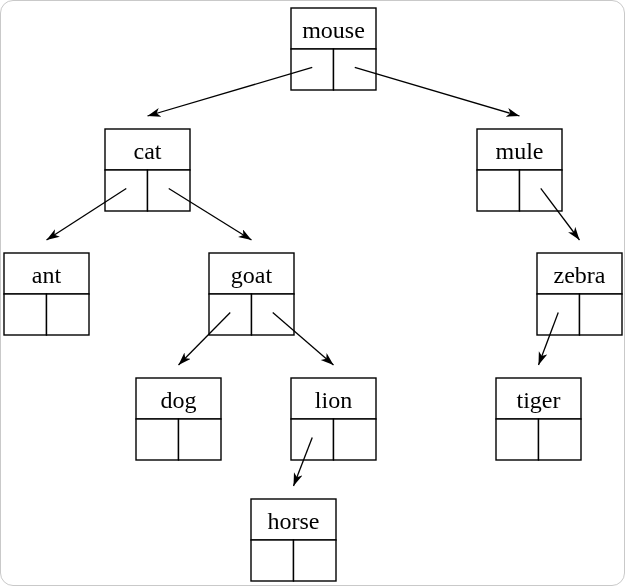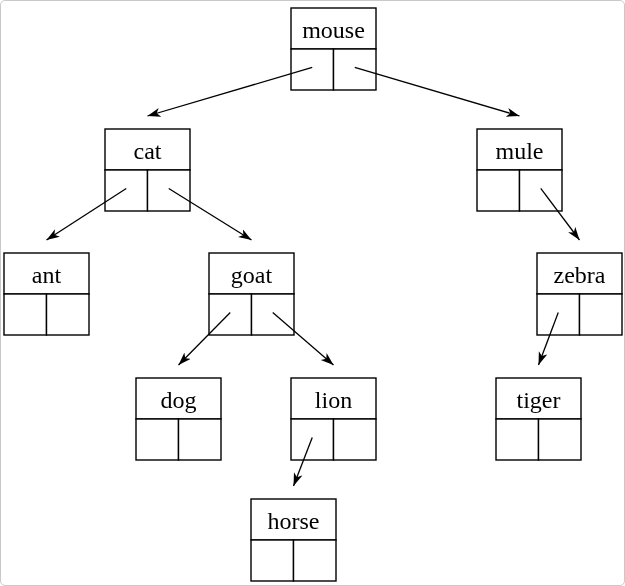--- a/index.html
+++ b/index.html
@@ -14,21 +14,21 @@
     font-family: "Liberation Serif", serif;
   }
   .figure-frame {
     position: absolute;
     left: 0;
     top: 0;
     width: 625px;
     height: 586px;
     box-sizing: border-box;
     border: 1px solid #c9c9c9;
-    border-radius: 5px;
+    border-radius: 13px;
     background: #ffffff;
     overflow: hidden;
   }
   svg text.node-label {
     font-family: "Liberation Serif", serif;
     font-size: 24px;
     fill: #000000;
   }
 </style>
 </head>

